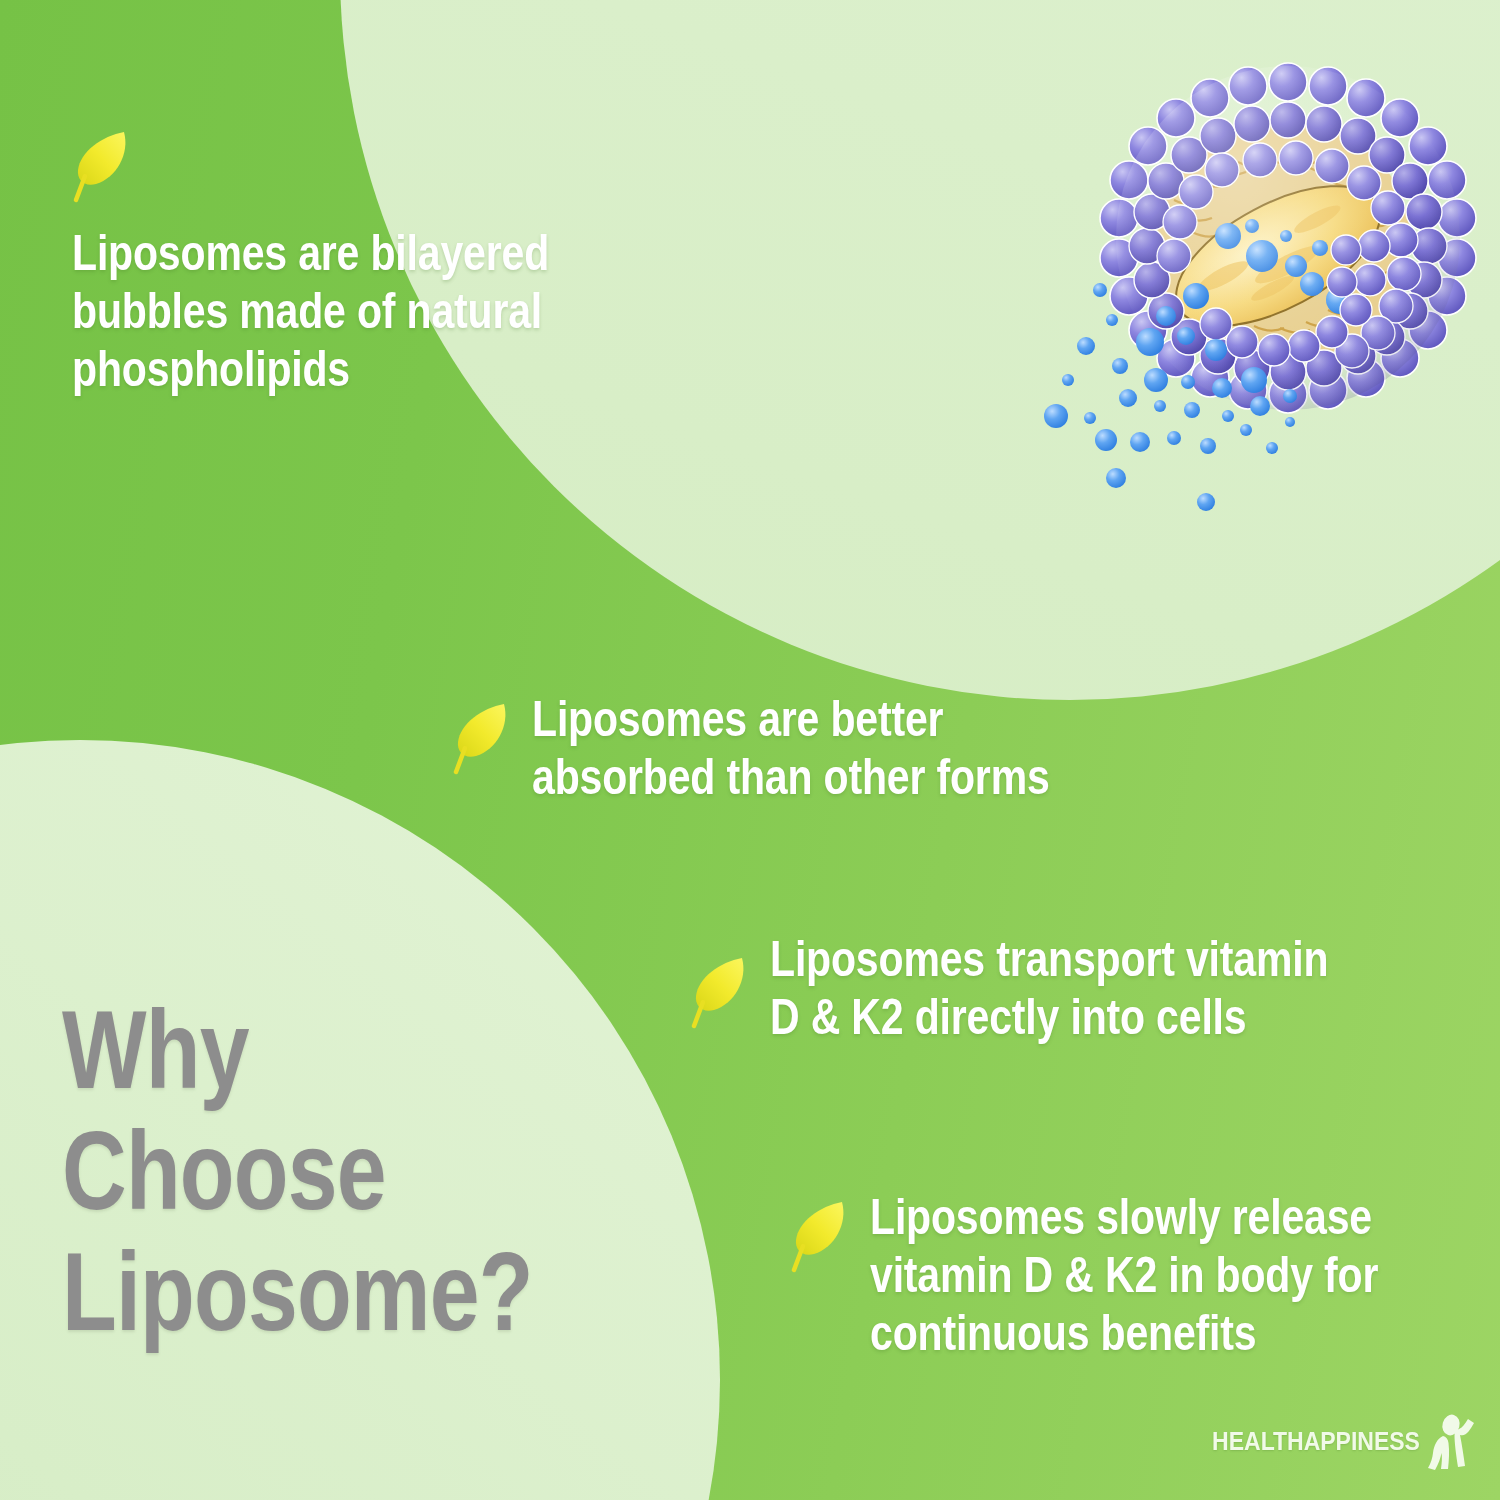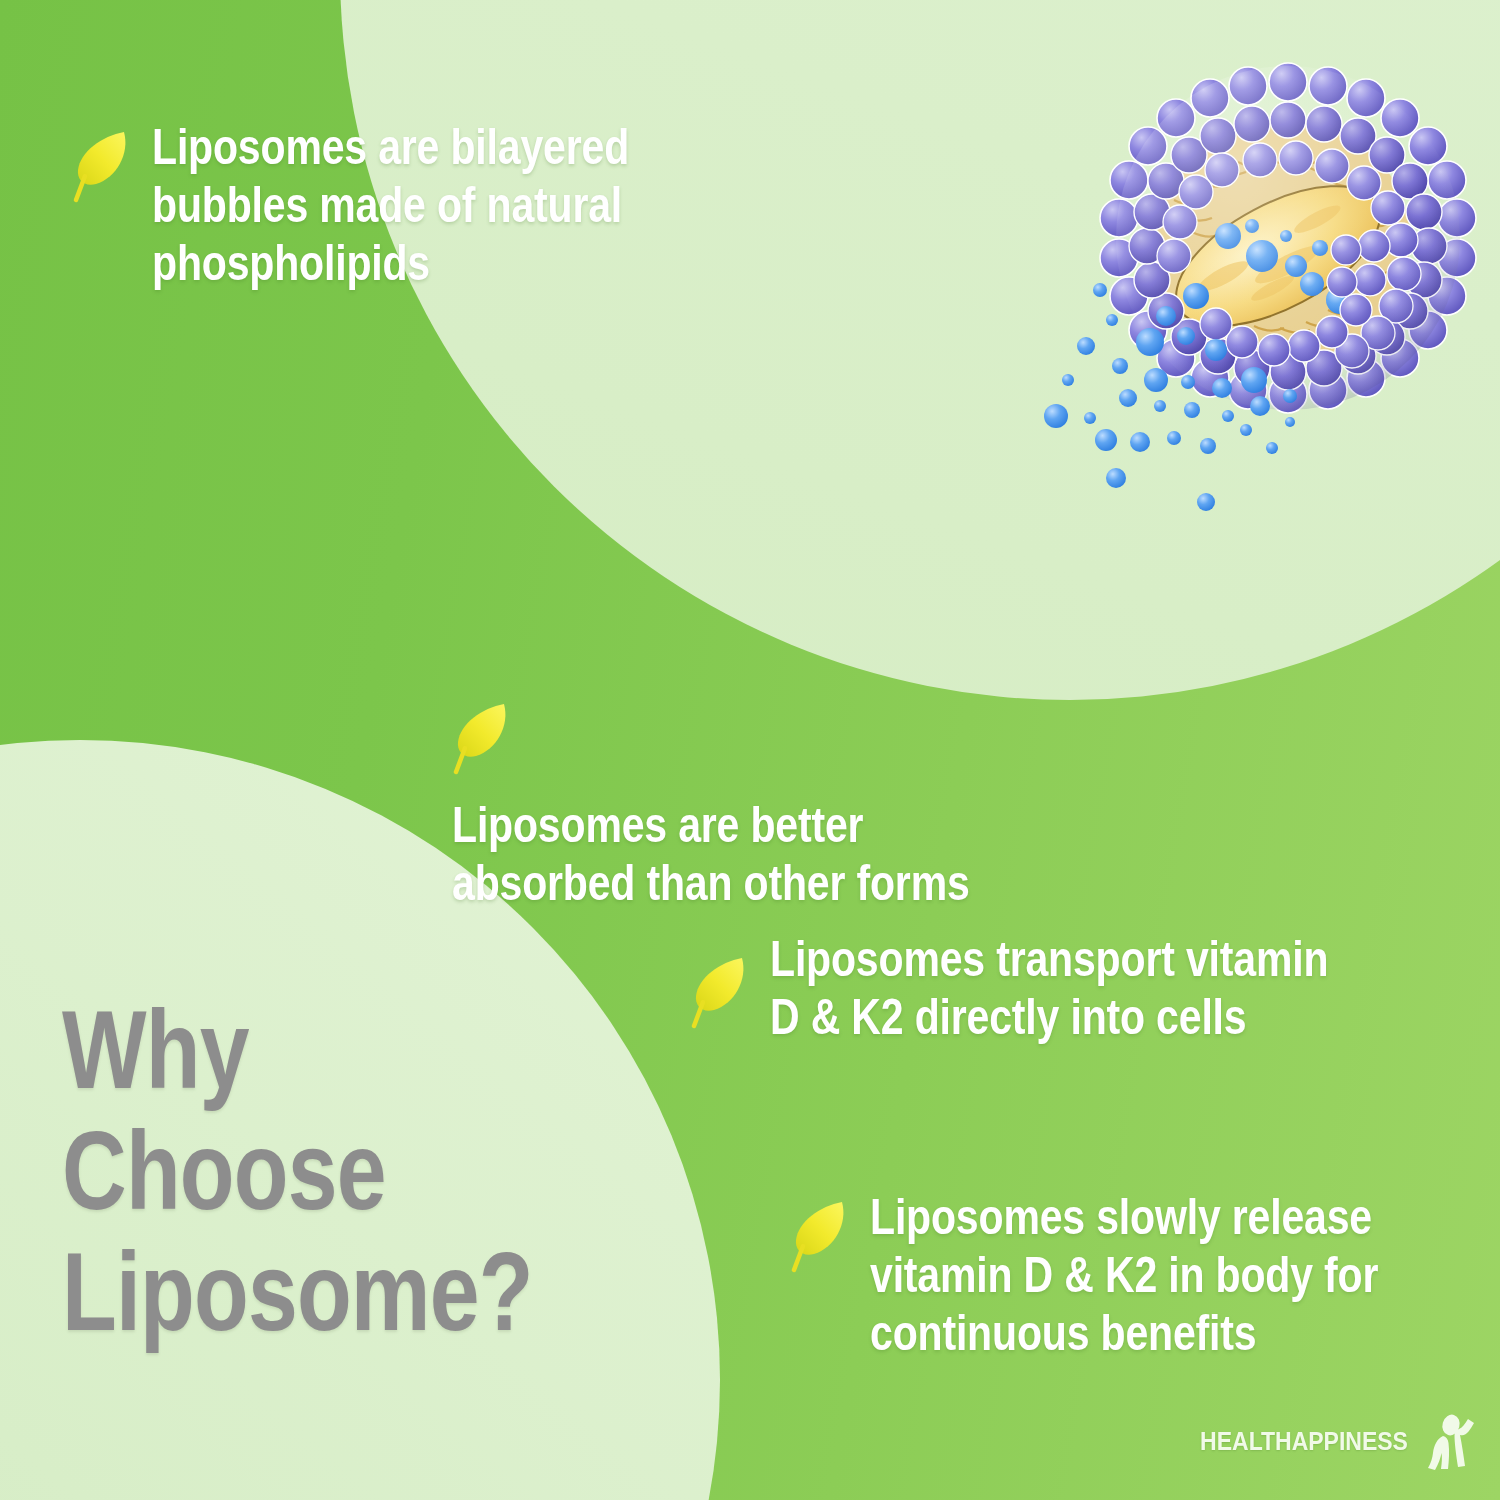--- a/index.html
+++ b/index.html
@@ -47,23 +47,23 @@
     transform:scaleX(.82);
     transform-origin:left top;
     white-space:pre-line;
     text-shadow:0 2px 4px rgba(60,110,30,.22);
   }
 
   
   .leaf-icon{flex:0 0 auto;display:block;margin-top:10px;}
 
   
-  #bullet-1{left:72px; top:118px;}
+  #bullet-1{left:72px; top:118px;flex-direction:column;}
   #bullet-2{left:72px; top:450px;}
-  #bullet-3{left:452px;top:690px;flex-direction:column;}
+  #bullet-3{left:452px;top:690px;}
   #bullet-4{left:690px;top:930px;align-items:center;}
   #bullet-5{left:790px;top:1188px;}
 
   
   #heading{
     position:absolute;
     left:62px;top:990px;
     color:#8d8d8d;
     font-family:"Liberation Sans Narrow","Liberation Sans",sans-serif;
     font-weight:bold;
@@ -80,21 +80,21 @@
   #liposome-illustration{
     position:absolute;
     left:960px;top:50px;
     width:520px;height:480px;
   }
 
   
   #brand-logo{
     position:absolute;
     right:22px;bottom:30px;
-    display:flex;align-items:center;gap:18px;
+    display:flex;align-items:center;gap:6px;
   }
   #brand-wordmark{
     color:#f1fae8;
     font-family:"Liberation Sans Narrow","Liberation Sans",sans-serif;
     font-weight:bold;
     font-size:25px;
     letter-spacing:0px;
     transform:scaleX(.92);
     transform-origin:right center;
     text-shadow:0 1px 2px rgba(70,120,40,.25);

